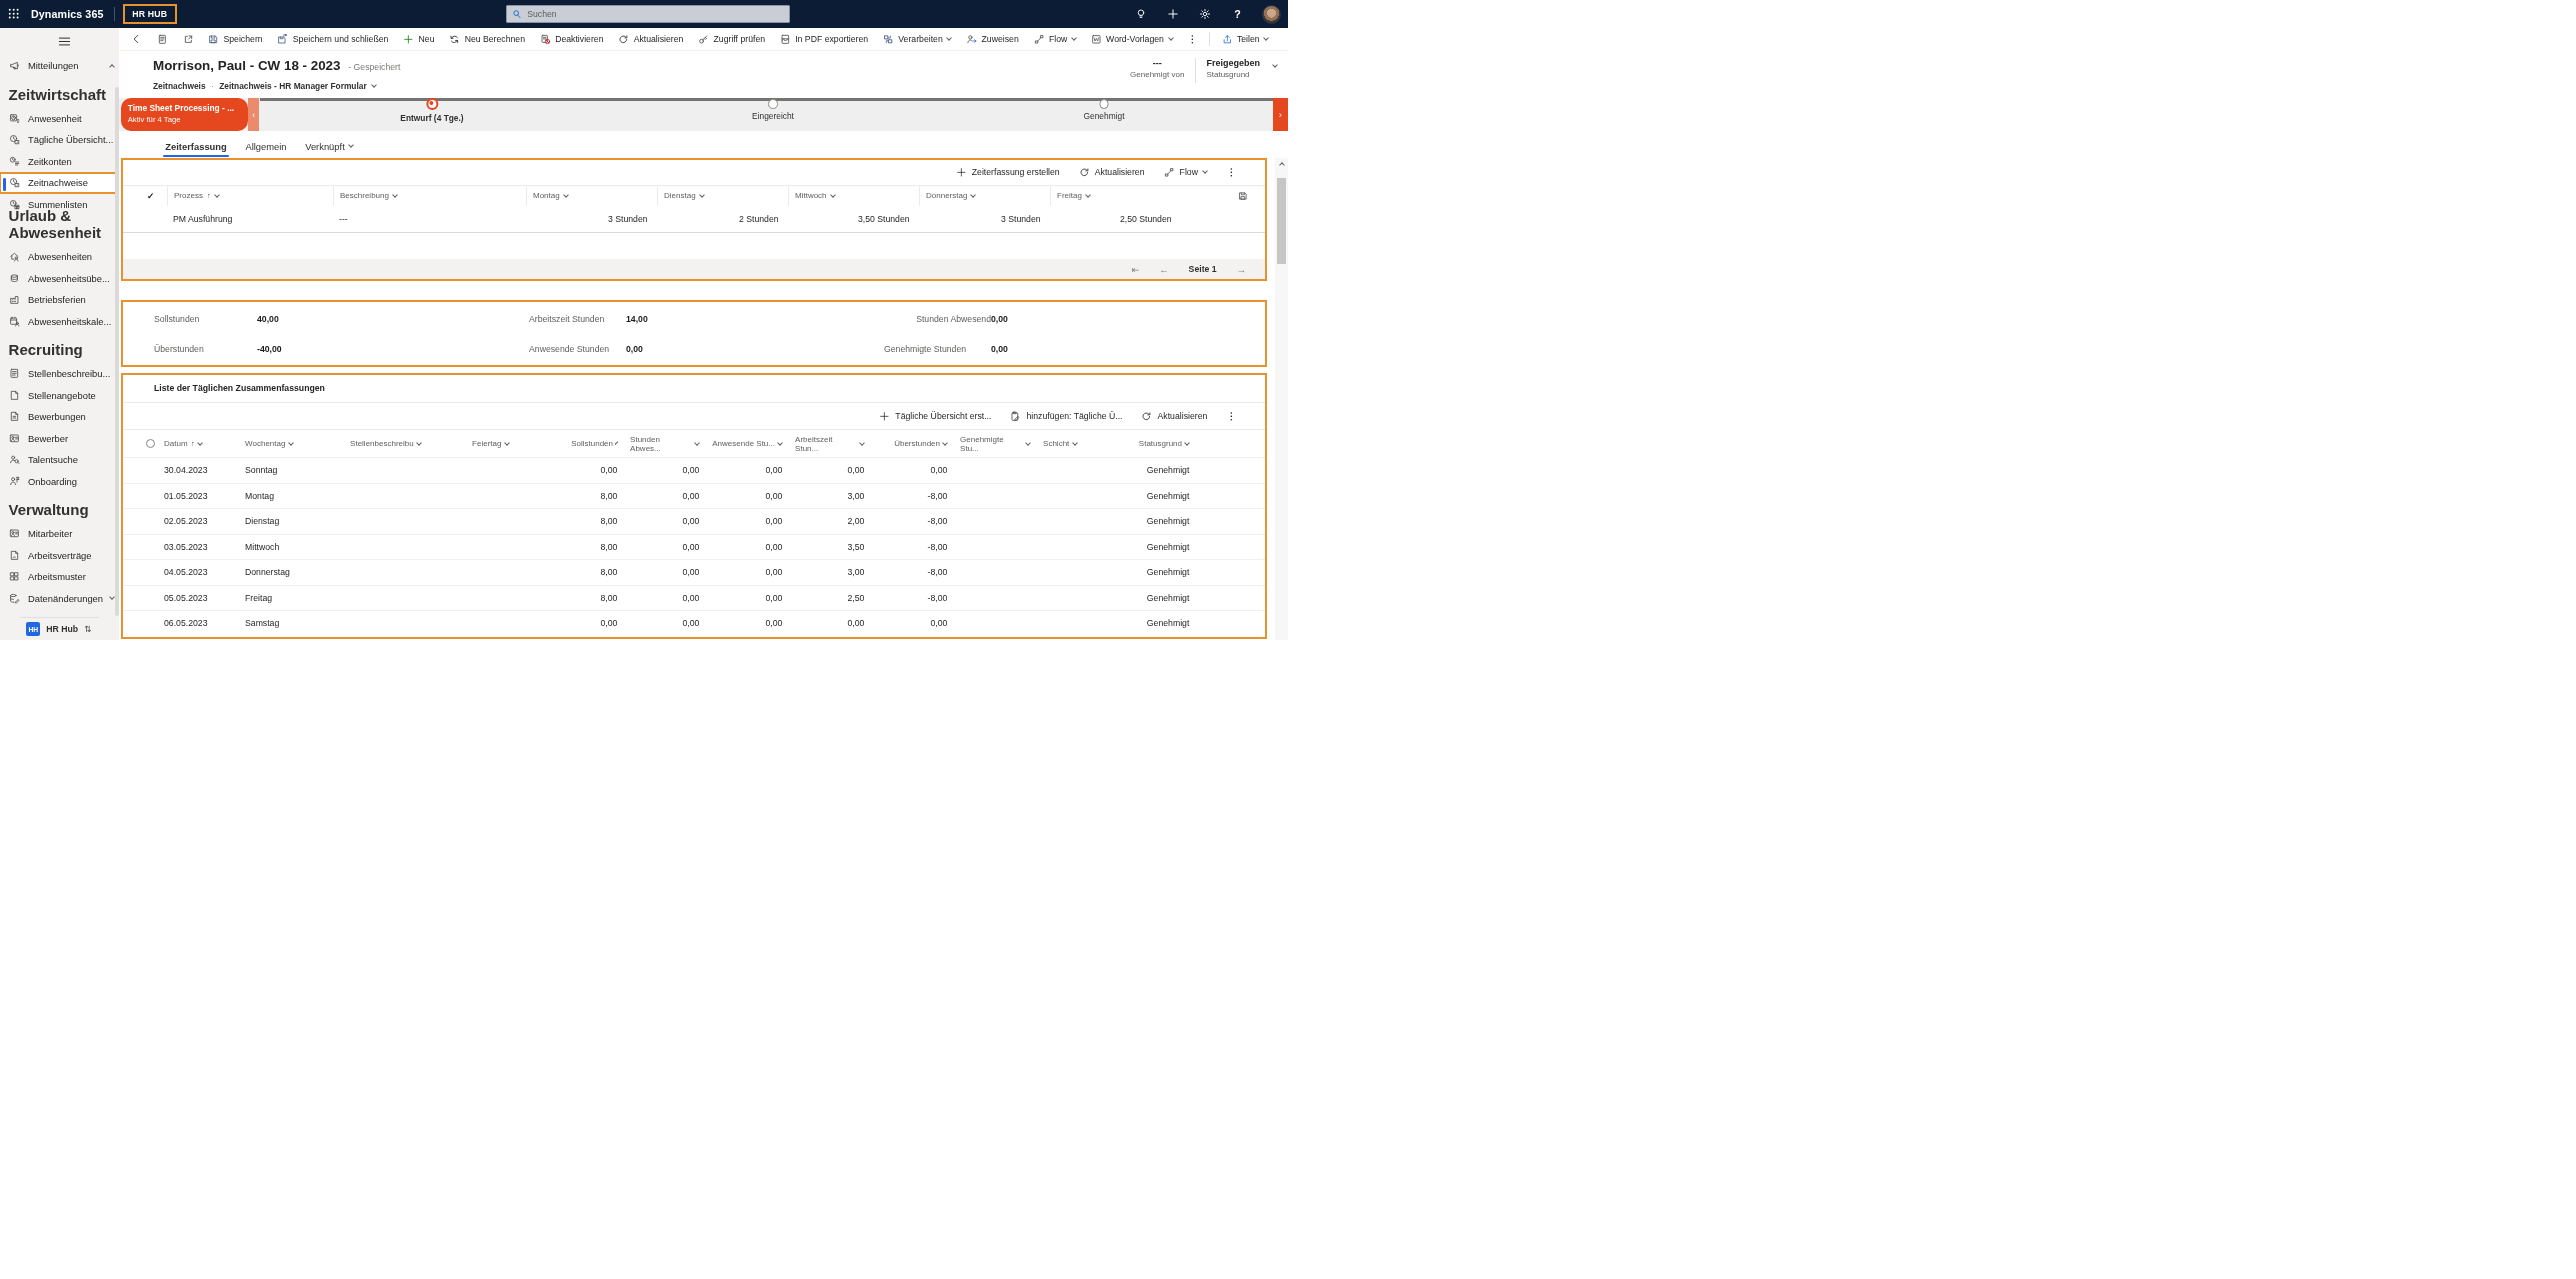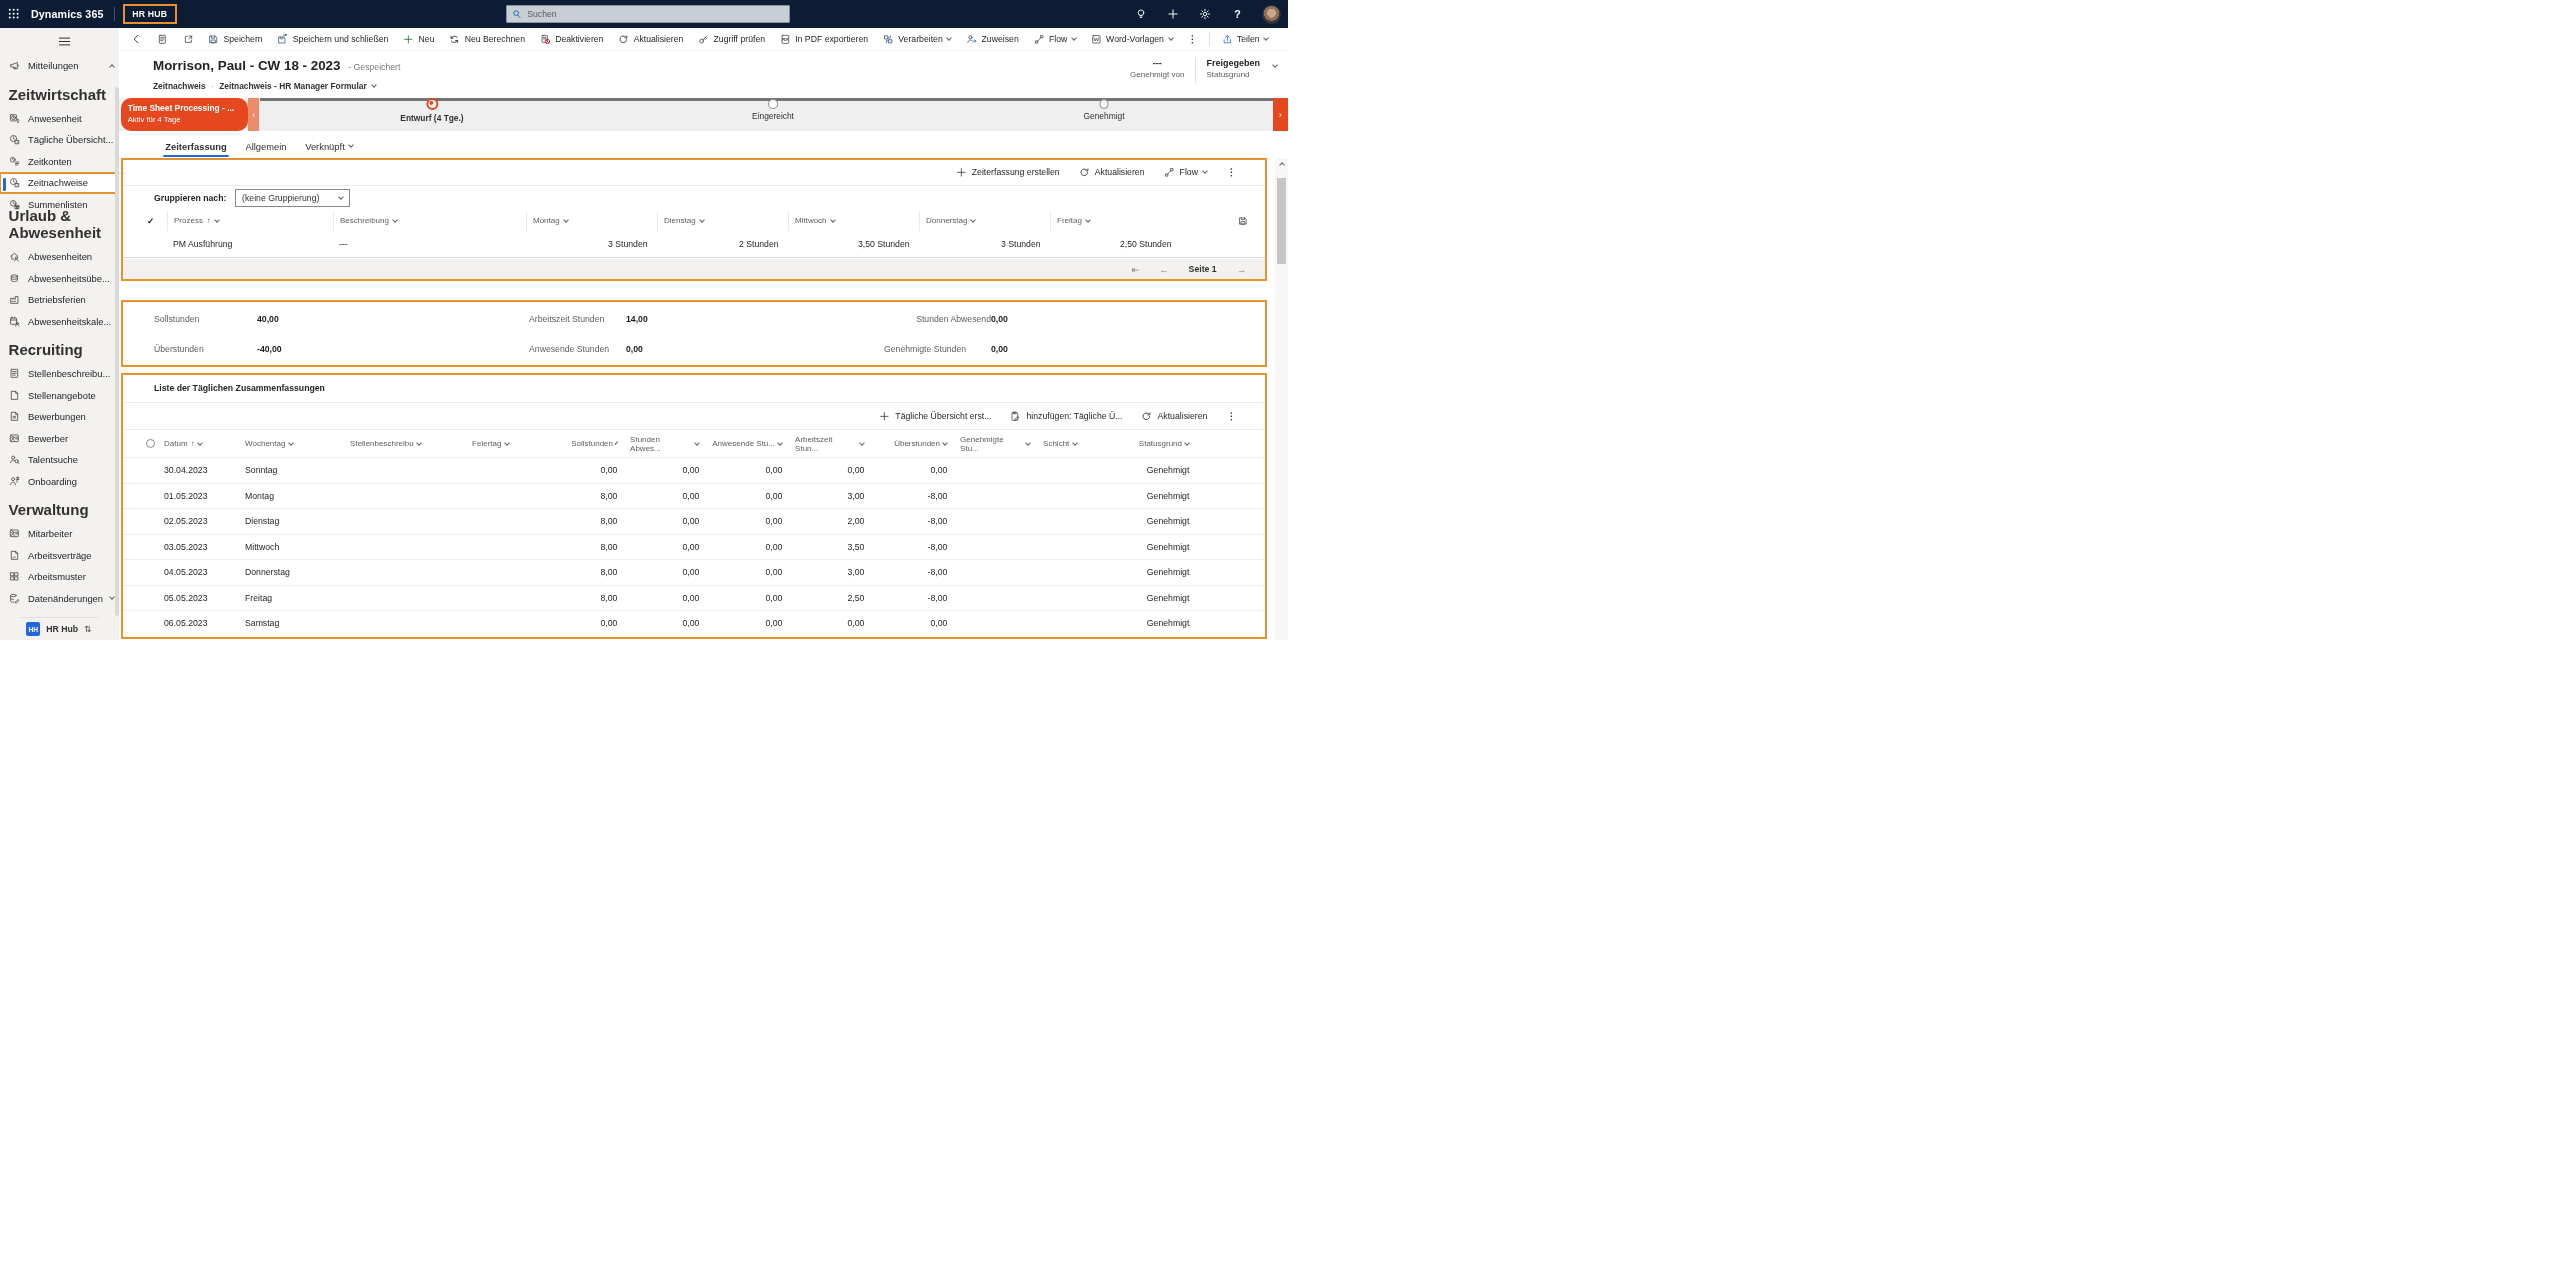--- a/index.html
+++ b/index.html
@@ -661,27 +661,20 @@
             <button class="gbtn">
               <span>
                 <svg width="10.7" height="10.7" viewBox="0 0 16 16" fill="none" stroke="#484644" stroke-width="1.2" stroke-linecap="round" stroke-linejoin="round">
                   <circle cx="8" cy="3" r="1.2" fill="#201F1E" stroke="none"></circle>
                   <circle cx="8" cy="8" r="1.2" fill="#201F1E" stroke="none"></circle>
                   <circle cx="8" cy="13" r="1.2" fill="#201F1E" stroke="none"></circle>
                 </svg>
               </span>
             </button>
           </div>
-        <div class="g1group">
-          <span class="glabel">Gruppieren nach:</span>
-          <div class="gdrop">
-            <span>(keine Gruppierung)</span>
-            <span class="chev"></span>
-          </div>
-        </div>
         <div class="g1head" id="g1head">
             <span class="checkmark">✓</span>
             <div class="hc bl" style="width: 166px;">
               <span>Prozess</span>
               <span class="sortarrow">↑</span>
               <span class="chev"></span>
             </div>
             <div class="hc bl" style="width: 193px;">
               <span>Beschreibung</span>
               <span class="chev"></span>

